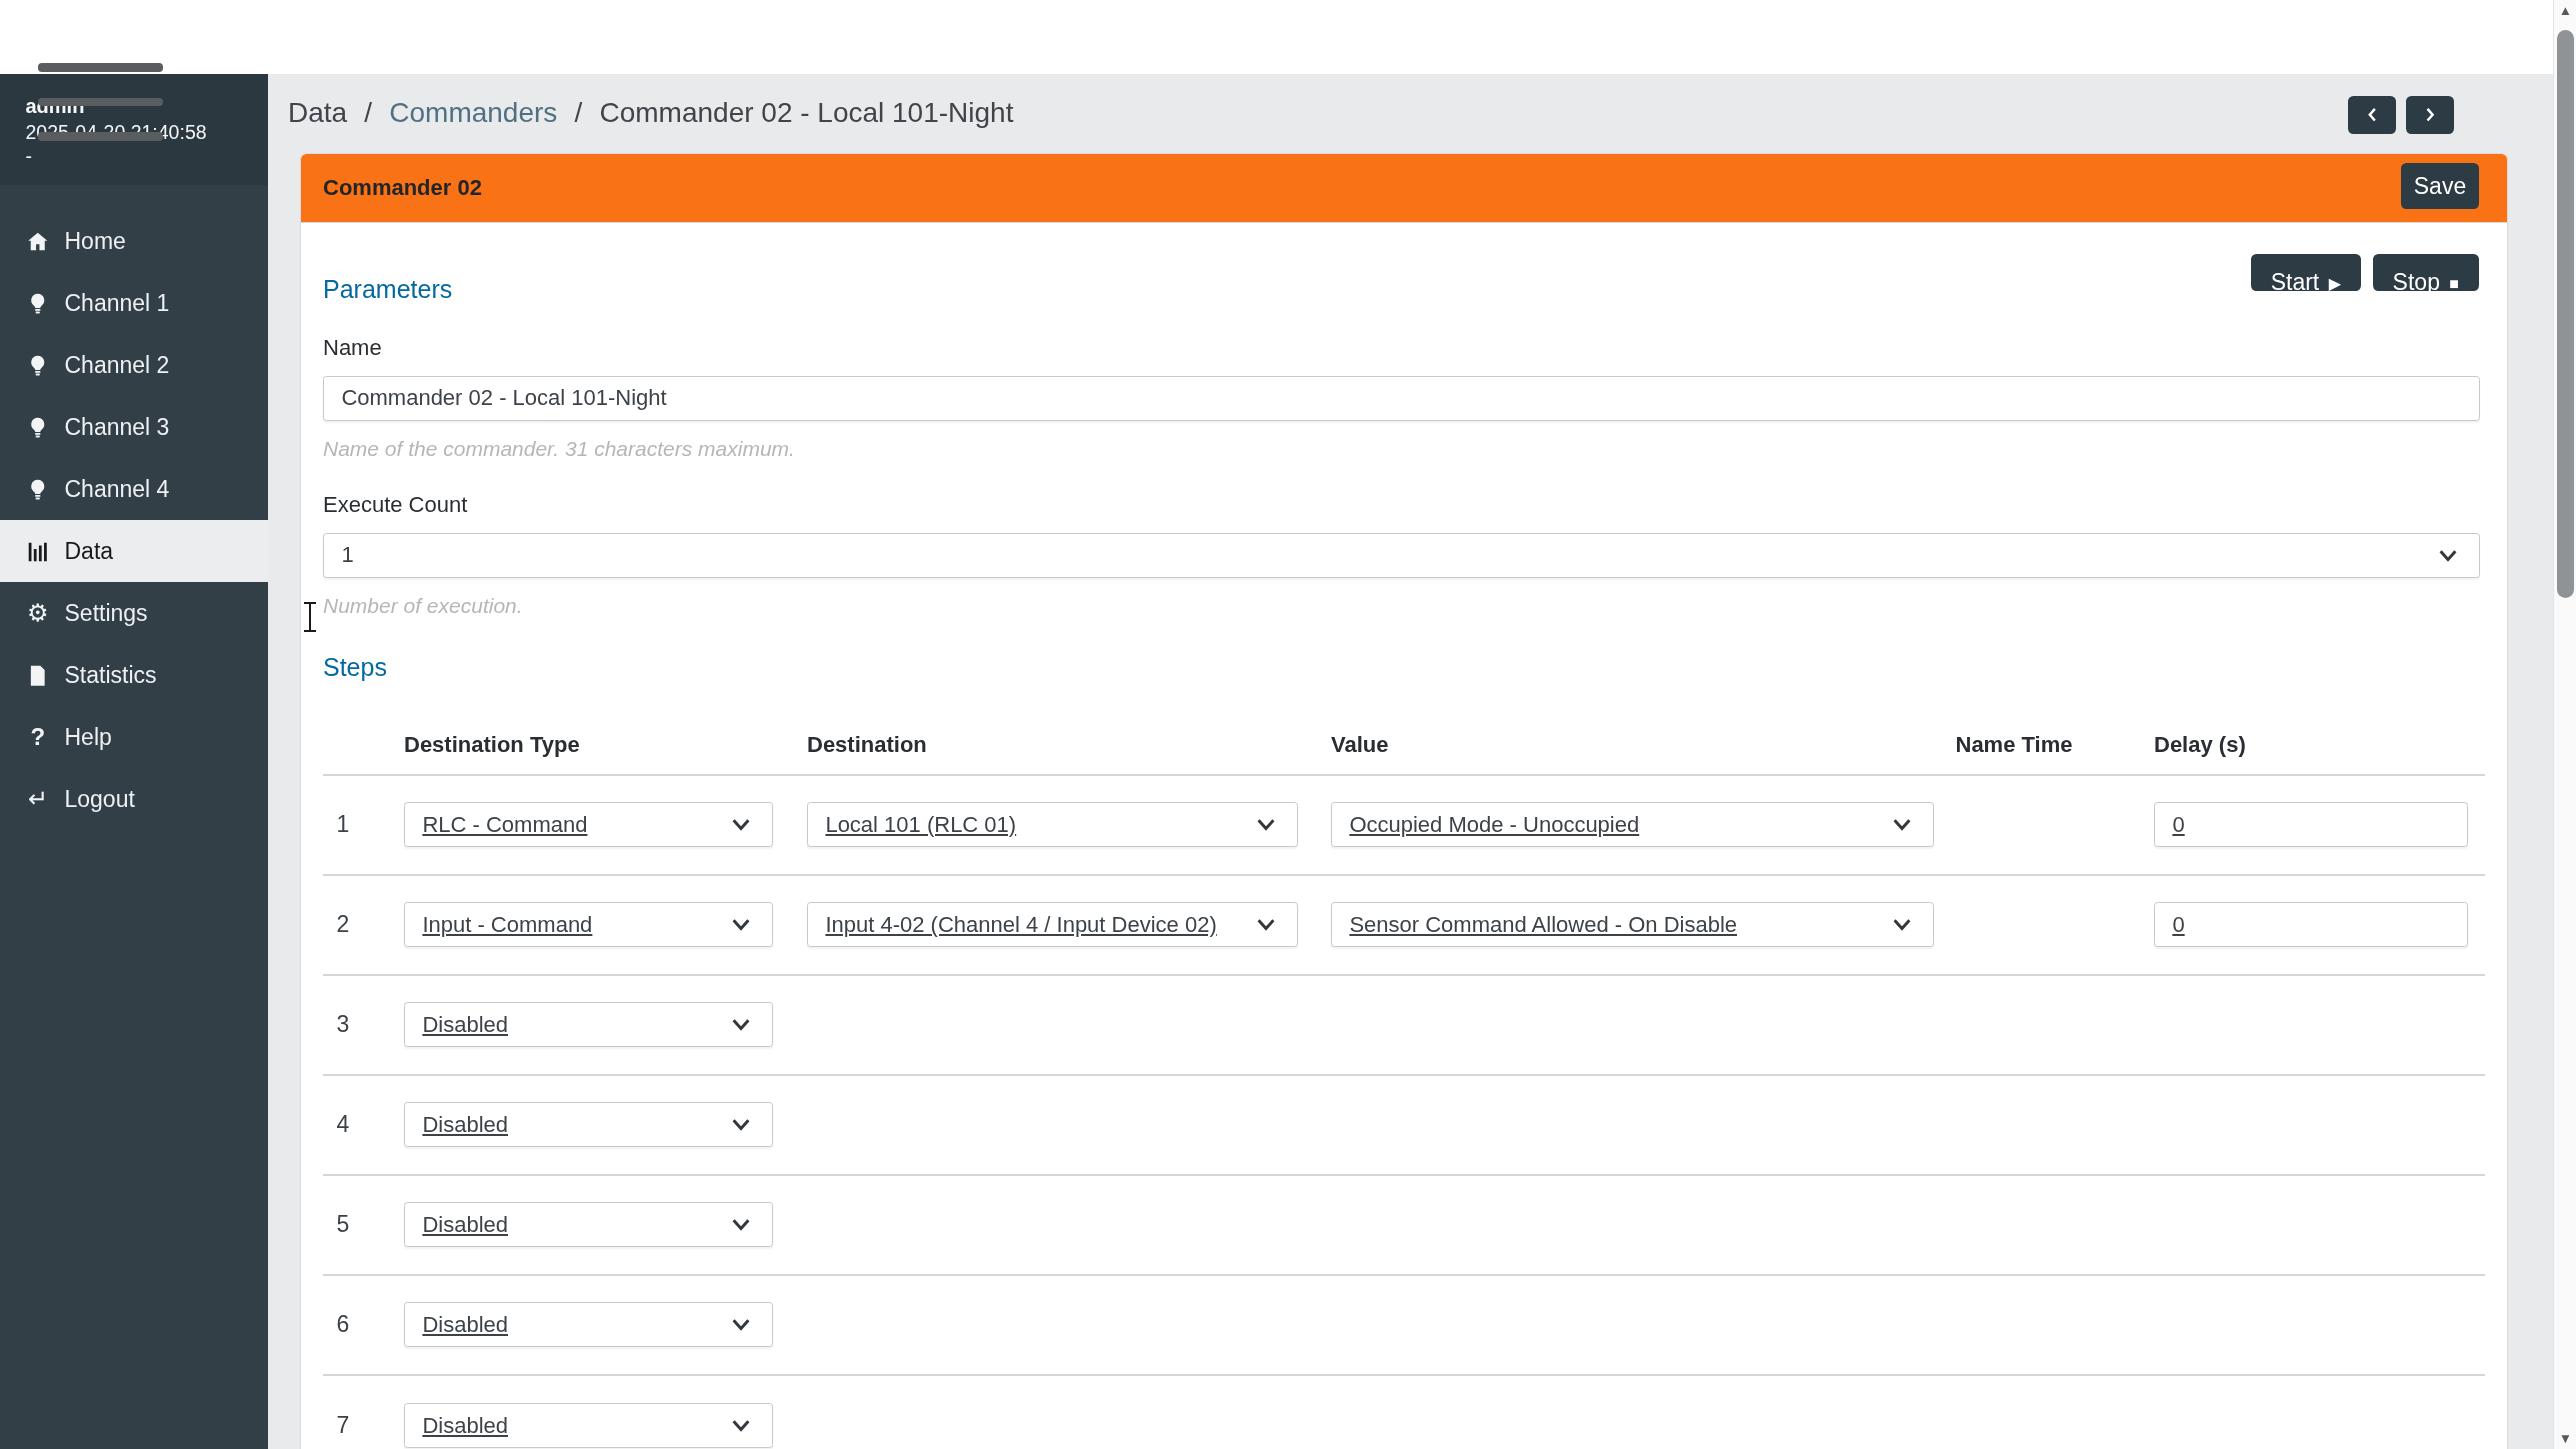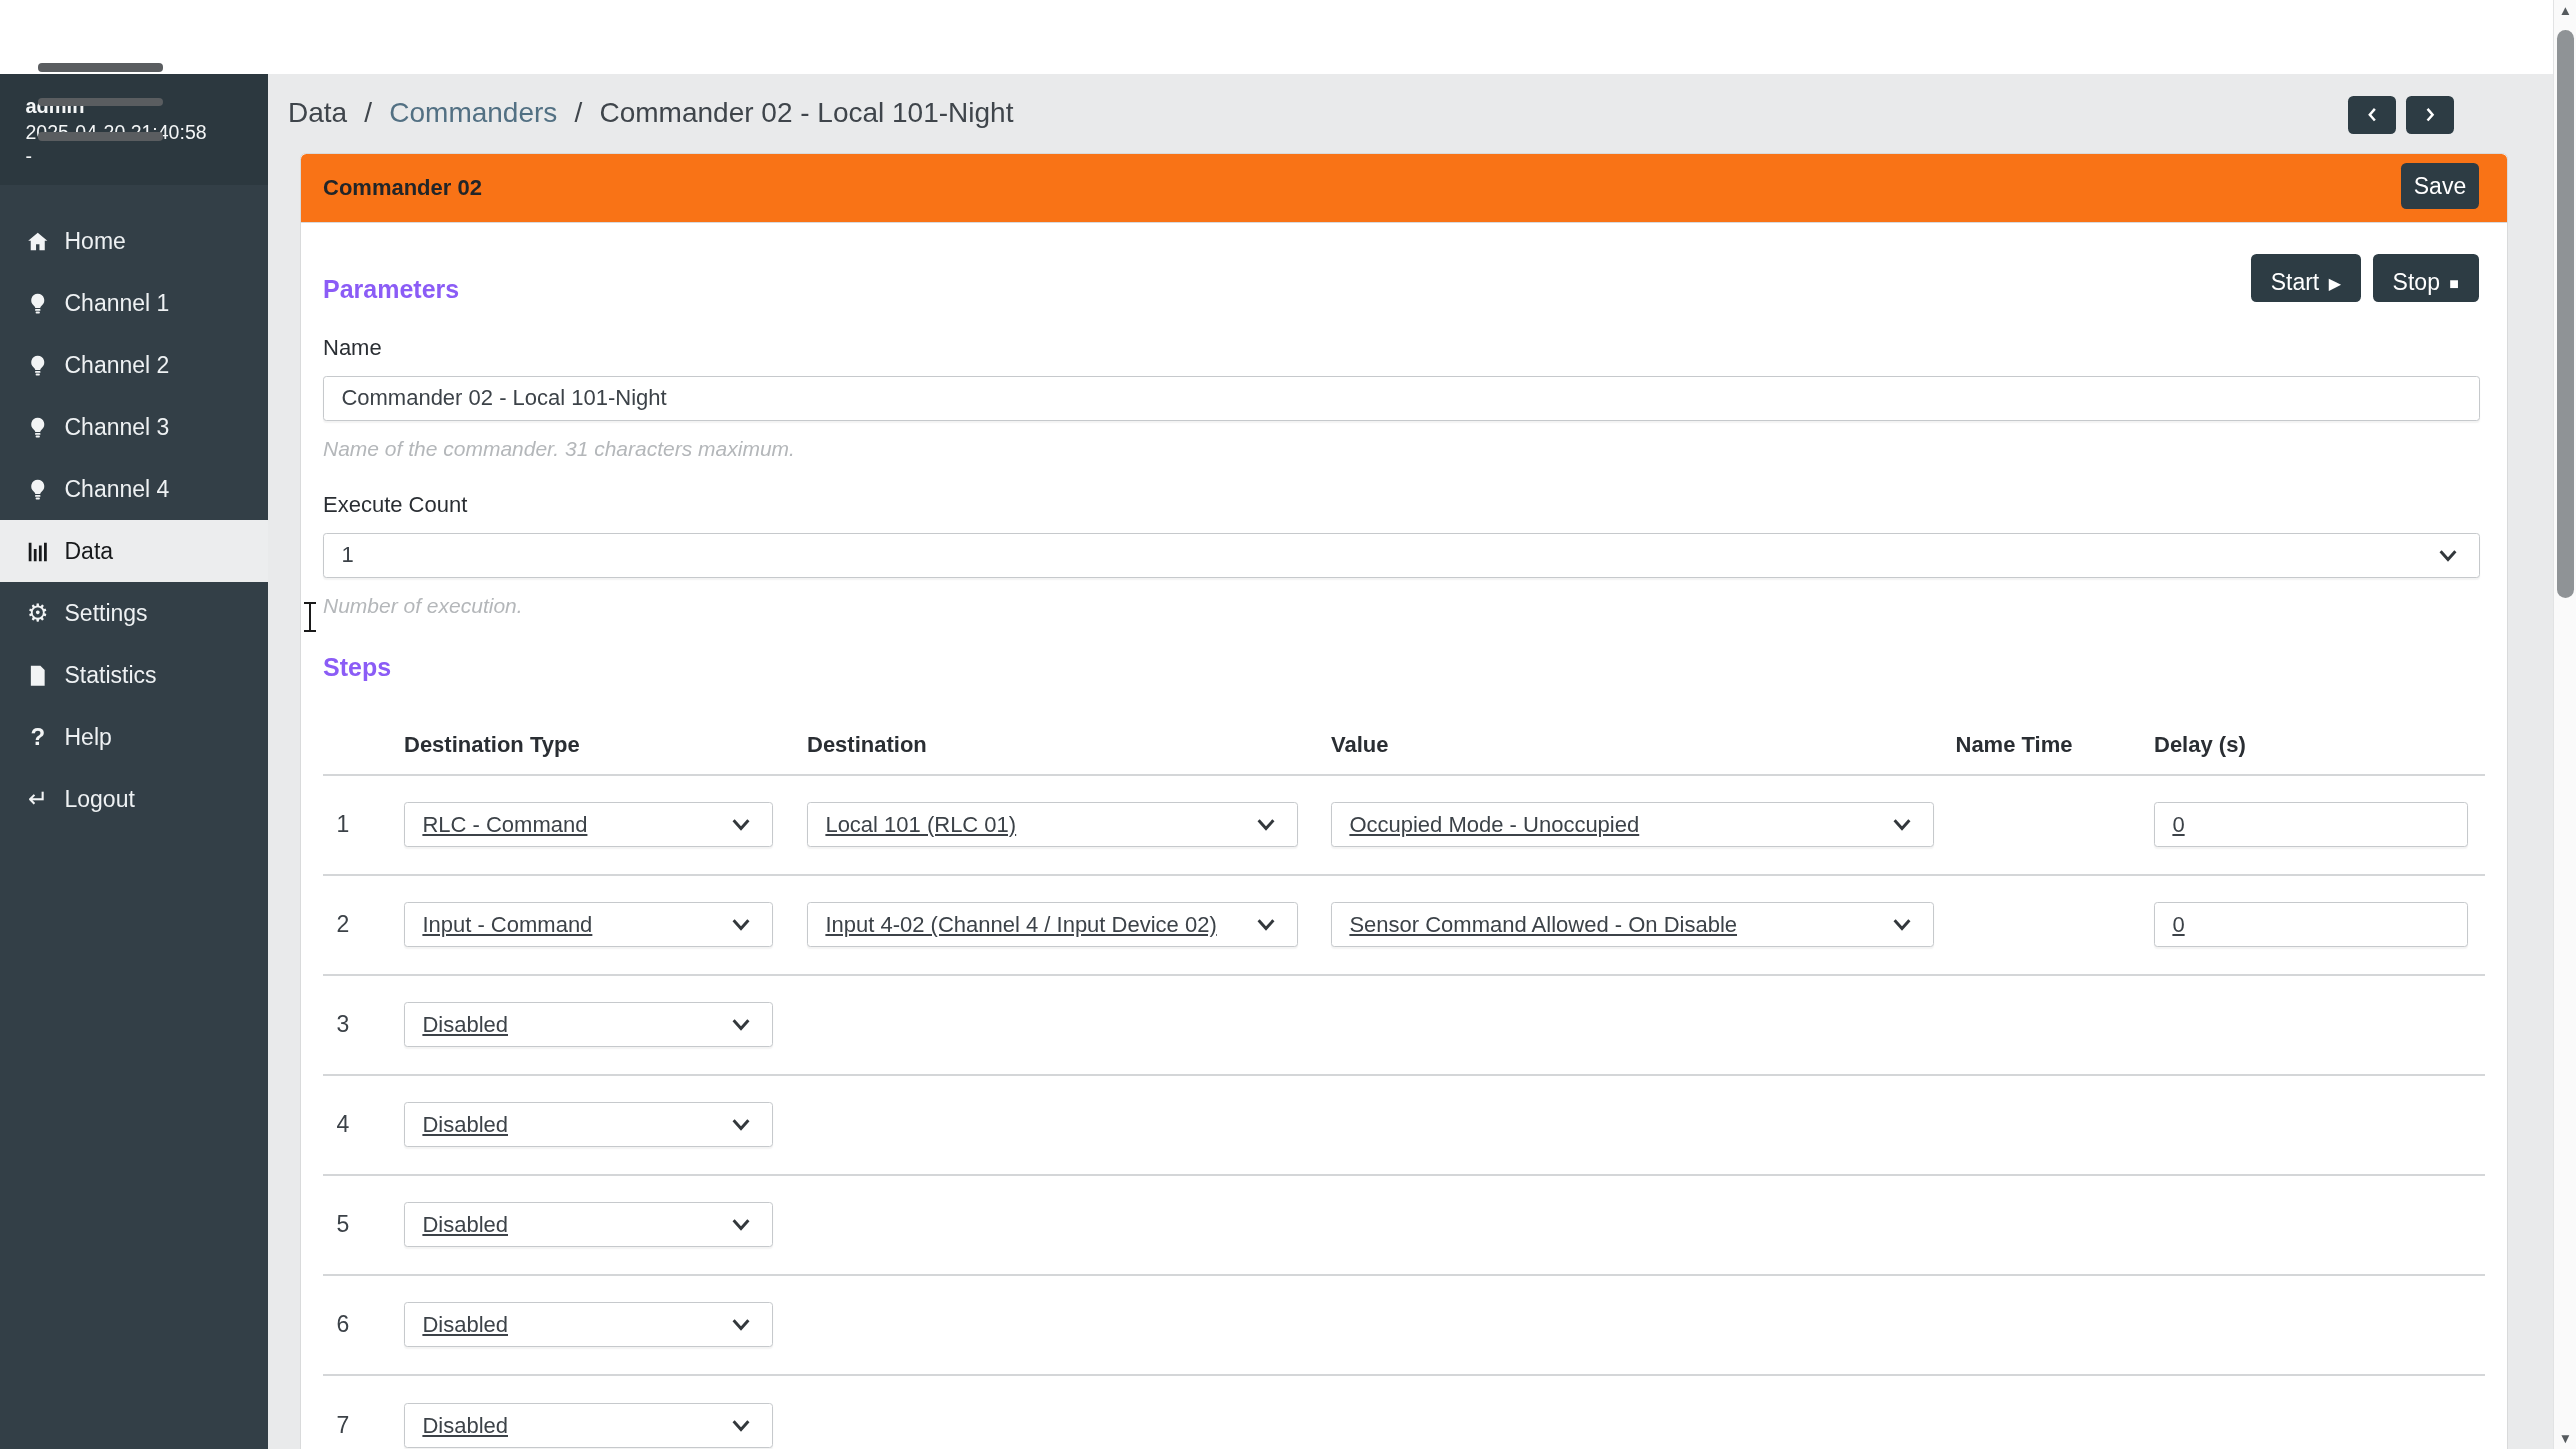--- a/index.html
+++ b/index.html
@@ -42,24 +42,24 @@
           border:0.7px solid #d9dadb; border-radius:5.4px 5.4px 0 0; }
   .card-header { height:69px; background:#f97316; border-bottom:0.7px solid #d8dadc; border-radius:5.4px 5.4px 0 0;
                  display:flex; align-items:center; padding-left:22px; position:relative; }
   .card-title { font-weight:bold; font-size:22px; color:#212529; }
   .btn-dark { background:#2d3c44; color:#ffffff; border:none; border-radius:5.4px; font-size:23px;
               font-family:inherit; cursor:pointer; }
   .save-btn { position:absolute; right:28px; top:9.4px; width:78px; height:46px; }
   .card-body { position:relative; padding:0 22px; }
 
   .actions { position:absolute; top:31px; right:28px; }
-  .actions .btn-dark { height:48px; padding:15px 20px; margin-left:8.7px; }
+  .actions .btn-dark { height:37px; padding:15px 20px; margin-left:8.7px; }
   .actions .gl { font-size:16px; margin-left:9.4px; vertical-align:1.3px; }
 
-  h2.sect { font-weight:bold; font-size:25px; color:#8b5cf6; }
+  h2.sect { font-weight:normal; font-size:25px; color:#0369a1; }
   .sect-params { padding-top:52px; }
   .sect-steps  { margin-top:35px; }
 
   .field-label { font-size:22px; color:#2a2e33; margin-top:31px; margin-bottom:14.8px; }
   .text-input, .selectbox { width:2157px; height:45px; border:0.7px solid #c6c9cc; border-radius:3.4px; background:#ffffff;
           font-size:22px; color:#3c4248; padding:0 17.4px; box-shadow:0 2px 1.3px rgba(0,0,0,0.05); }
   .text-input { font-family:inherit; }
   .selectbox { position:relative; display:flex; align-items:center; cursor:pointer; }
   .selectbox .sel-label { flex:1; white-space:nowrap; overflow:hidden; }
   .selectbox svg.chev { width:20px; height:14.8px; stroke:#33383c; stroke-width:3.6; fill:none; flex:none; margin-right:4px; }

